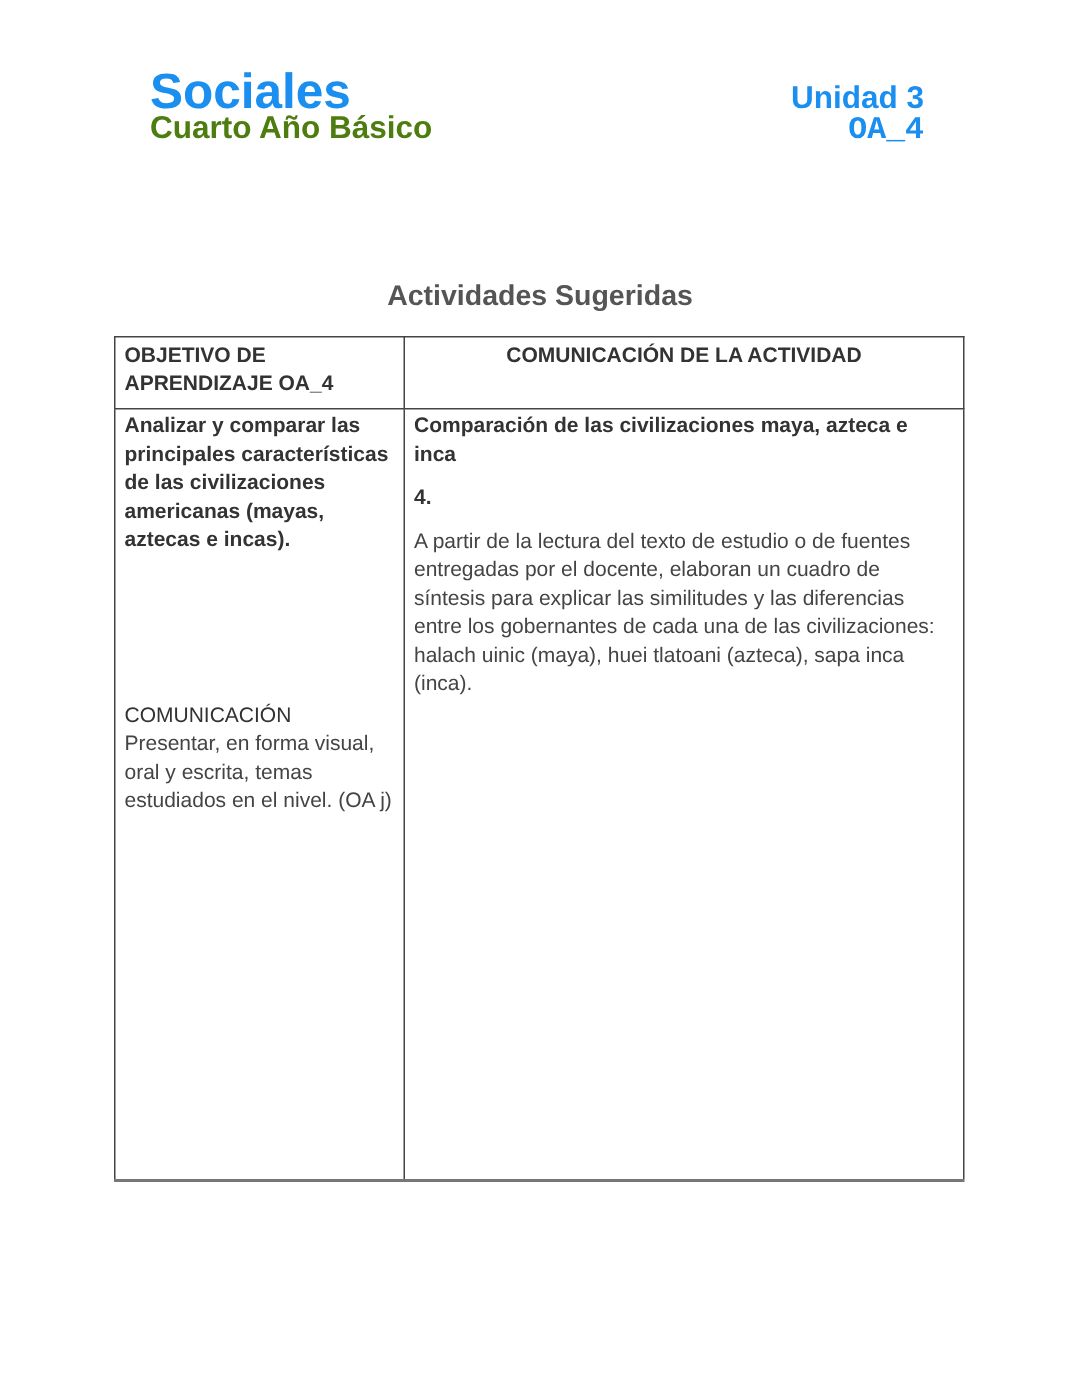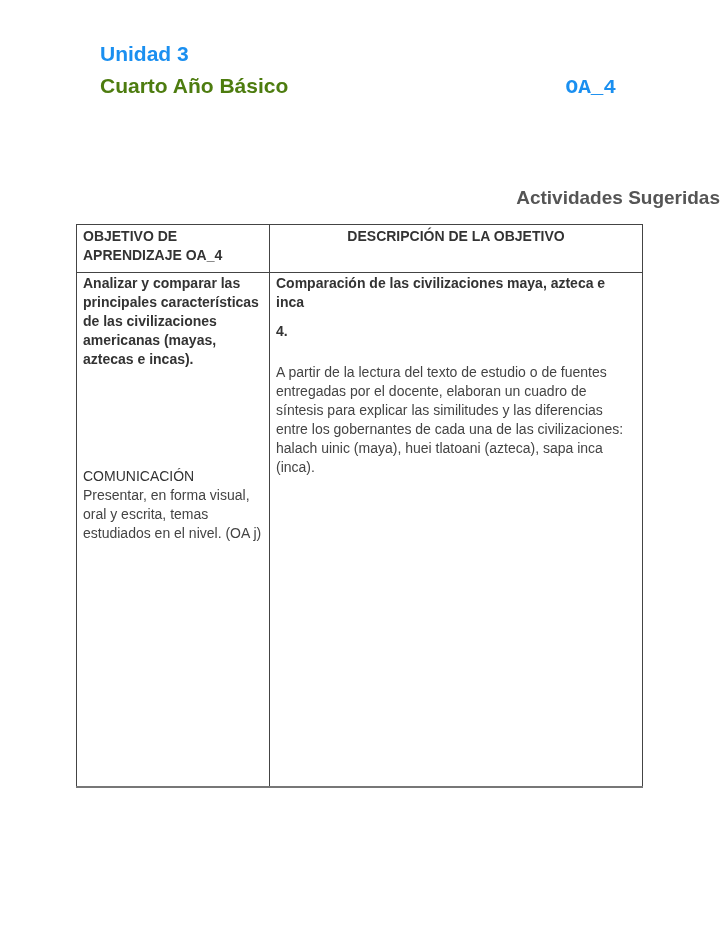--- a/index.html
+++ b/index.html
@@ -60,21 +60,21 @@
       font-size: 21px;
       font-weight: bold;
       color: #1a8ff0;
       font-family: Liberation Mono, monospace;
     }
     .section-title {
       position: absolute;
       left: 0;
       width: 720px;
       top: 187px;
-      text-align: right;
+      text-align: center;
       font-size: 19px;
       font-weight: bold;
       color: #555555;
     }
     .activities-table {
       position: absolute;
       left: 76px;
       top: 224px;
       width: 567px;
       border-collapse: collapse;
@@ -120,43 +120,44 @@
       font-weight: bold;
       color: #333333;
     }
     .act-number {
       font-weight: bold;
       color: #333333;
       margin-top: 10px;
     }
     .act-text {
       color: #444444;
-      margin-top: 22px;
+      margin-top: 10px;
     }
   </style>
 </head>
 <body>
 
 <div class="page-header">
   <div class="title-row2">
+    <span class="title-line2">Sociales</span>
     <span class="unit-label">Unidad 3</span>
   </div>
   <div class="title-row3">
     <span class="grade-label">Cuarto Año Básico</span>
     <span class="oa-label">OA_4</span>
   </div>
 </div>
 
 <div class="section-title">Actividades Sugeridas</div>
 
 <table class="activities-table">
   <tbody>
       <tr>
     <th class="col-obj">OBJETIVO DE APRENDIZAJE OA_4</th>
-    <th class="col-desc">DESCRIPCIÓN DE LA OBJETIVO</th>
+    <th class="col-desc">COMUNICACIÓN DE LA ACTIVIDAD</th>
   </tr>
   <tr class="body-row">
     <td>
       <div class="obj-text">Analizar y comparar las principales características de las civilizaciones americanas (mayas, aztecas e incas).</div>
       <div class="comm-title">COMUNICACIÓN</div>
       <div class="comm-text">Presentar, en forma visual, oral y escrita, temas estudiados en el nivel. (OA j)</div>
     </td>
     <td>
       <div class="act-title">Comparación de las civilizaciones maya, azteca e inca</div>
       <div class="act-number">4.</div>

